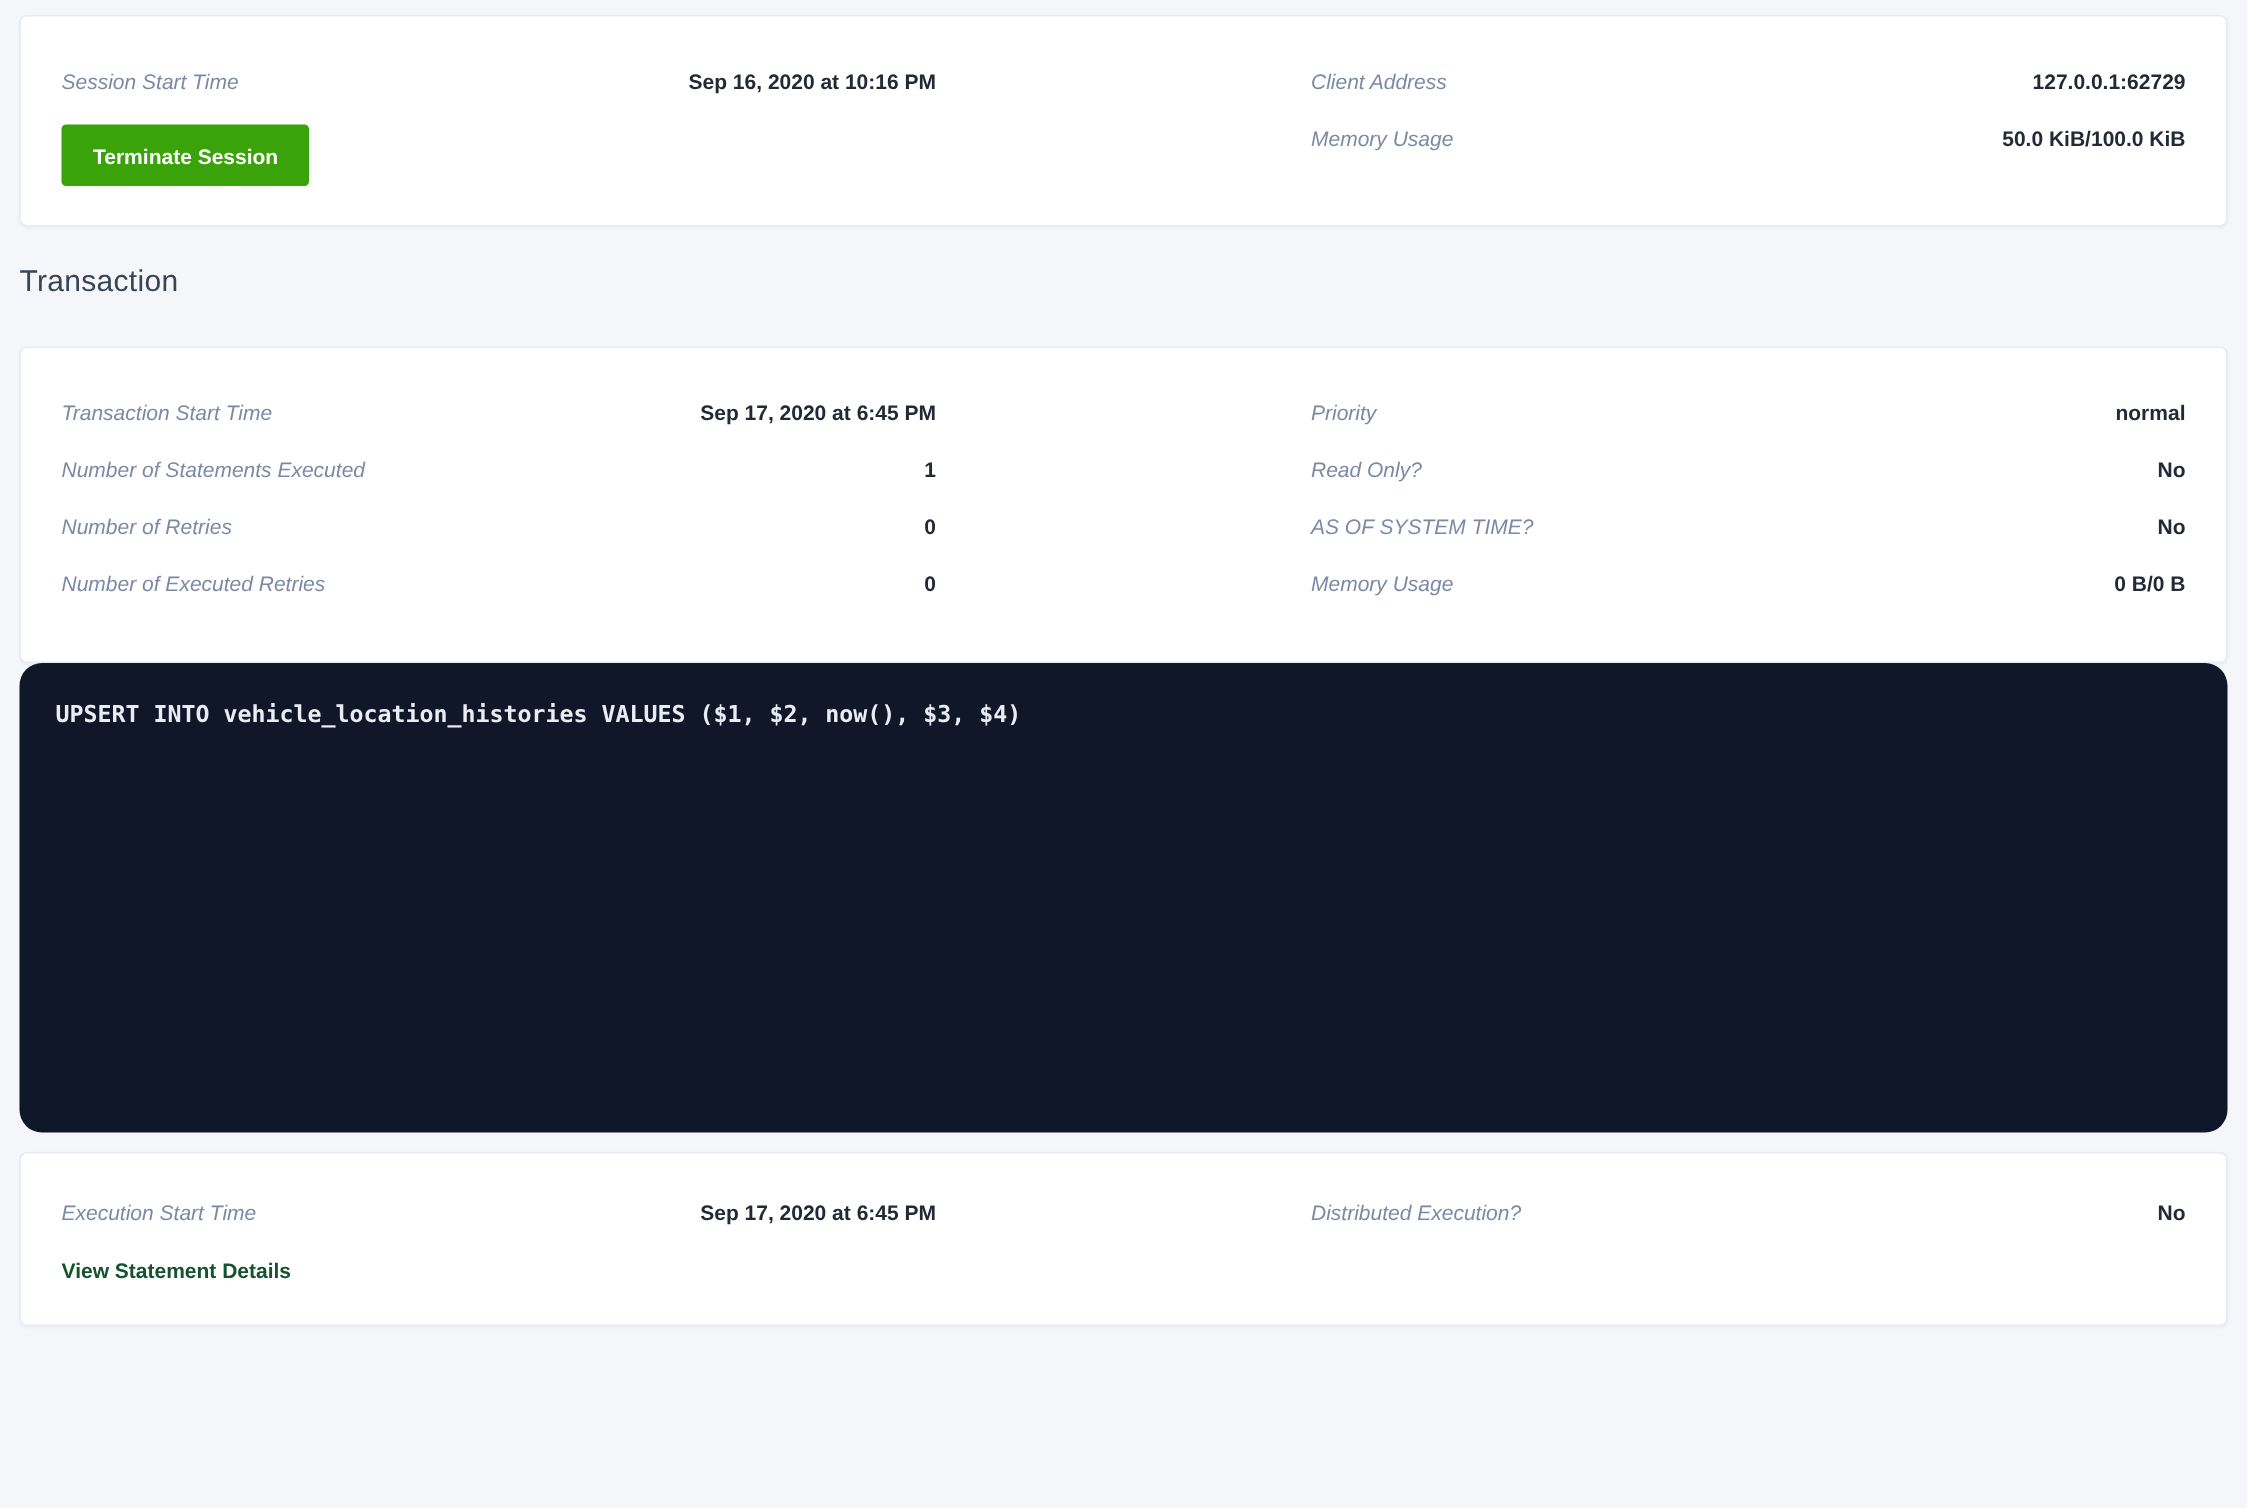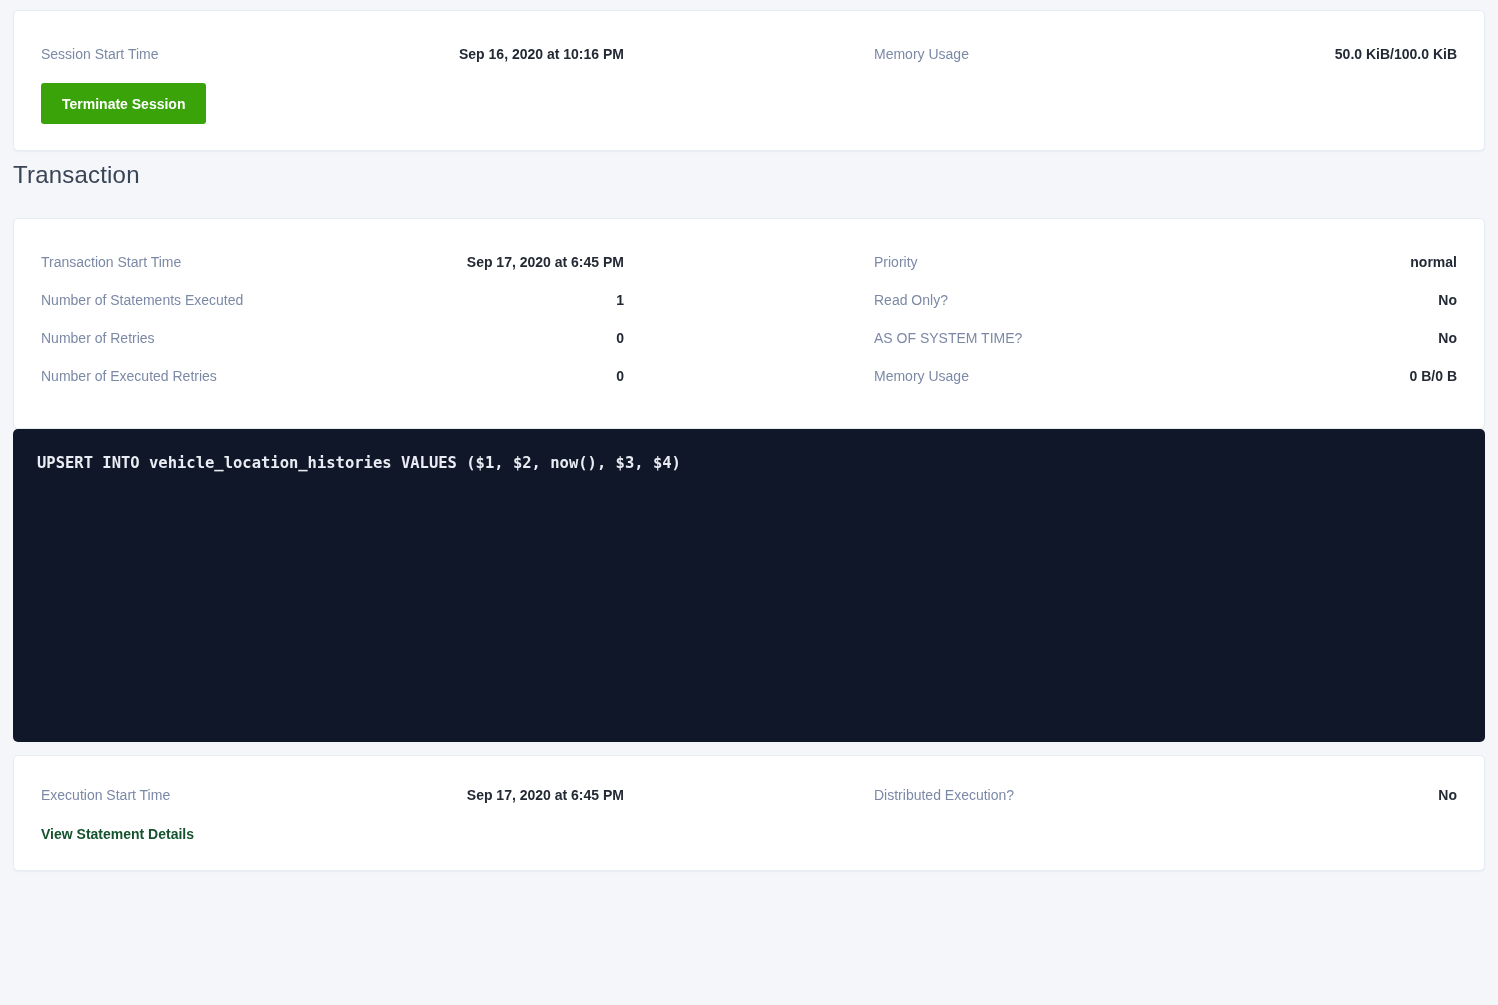--- a/index.html
+++ b/index.html
@@ -23,21 +23,21 @@
   }
   .col { width: 583px; }
 
   .kv-row {
     display: flex;
     justify-content: space-between;
     align-items: center;
     height: 38px;
     font-size: 14px;
   }
-  .kv-label { color: #7c89a6; font-weight: 400; }
+  .kv-label { color: #7c89a6; font-weight: 400; font-style: italic; }
   .kv-value { font-weight: 700; color: #242a35; text-align: left; margin-left: 44px; }
 
   .link { color: #14532d; text-decoration: none; cursor: pointer; }
   a.kv-value.link { color: #0788ff; }
 
   .btn {
     margin-top: 10px;
     height: 41px;
     padding: 0 21px;
     background: #3aa30a;
@@ -45,33 +45,33 @@
     font-weight: 700;
     font-size: 14px;
     font-family: inherit;
     border: none;
     border-radius: 3px;
     cursor: pointer;
     display: inline-block;
   }
 
   .section-heading {
-    font-size: 24px;
+    font-size: 20px;
     font-weight: 500;
     color: #394455;
     line-height: 24px;
-    margin: 12px 0 31px 0;
+    margin: 25px 0 31px 0;
     letter-spacing: 0.2px;
   }
 
   .transaction-card { padding: 24px 27px 33px 27px; }
 
   .code-block {
     background: #0f1729;
-    border-radius: 5px;
+    border-radius: 15px;
     height: 313px;
     padding: 25px 24px;
     overflow: hidden;
   }
   .code-block code {
     font-family: "DejaVu Sans Mono", monospace;
     font-weight: bold;
     font-size: 15.5px;
     color: #e9edf3;
     white-space: pre;
@@ -93,20 +93,24 @@
 
   <section class="card">
     <div class="col">
       <div class="kv-row">
         <span class="kv-label">Session Start Time</span>
         <span class="kv-value">Sep 16, 2020 at 10:16 PM</span>
       </div>
       <button class="btn">Terminate Session</button>
     </div>
     <div class="col">
+      <div class="kv-row">
+        <span class="kv-label">Client Address</span>
+        <span class="kv-value">127.0.0.1:62729</span>
+      </div>
       <div class="kv-row">
         <span class="kv-label">Memory Usage</span>
         <span class="kv-value">50.0 KiB/100.0 KiB</span>
       </div>
     </div>
   </section>
 
   <h2 class="section-heading">Transaction</h2>
 
   <section class="card transaction-card">

